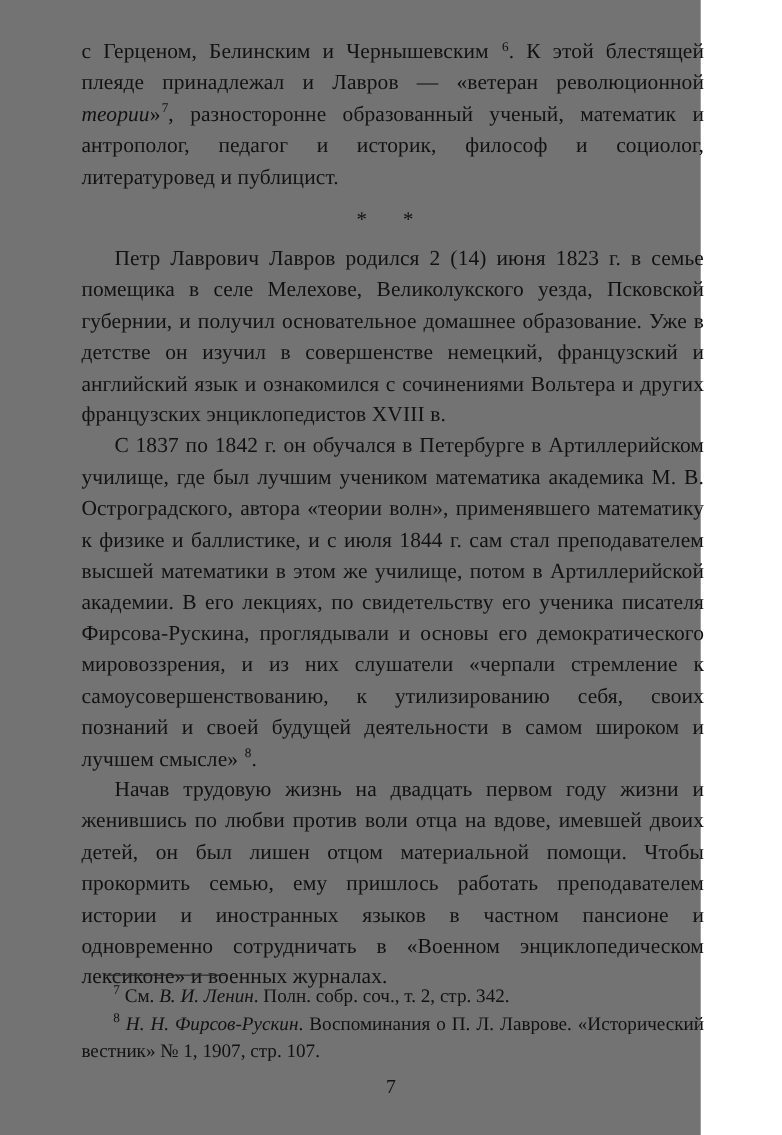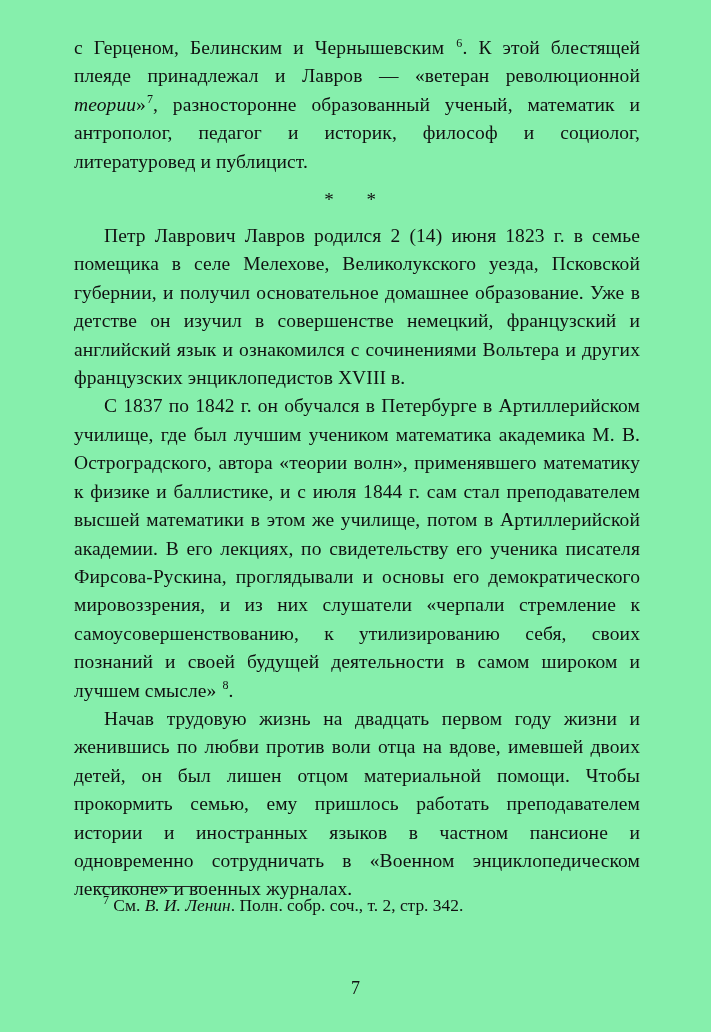--- a/index.html
+++ b/index.html
@@ -11,23 +11,23 @@
     width: 711px;
     height: 1032px;
     font-family: "Liberation Serif", "DejaVu Serif", serif;
     color: #111111;
     position: relative;
     overflow: hidden;
   }
   .page {
     position: absolute;
     left: 0; top: 0;
-    width: 711px;
+    width: 637px;
     height: 1032px;
-    background: #86efac;
+    background: #737373;
   }
   .content {
     position: absolute;
     left: 74px;
     top: 34px;
     width: 566px;
   }
   p.body-par {
     margin: 0;
     font-size: 19.5px;
@@ -110,18 +110,19 @@
 
   </div>
 
   <div class="footnote-rule"></div>
 
   <div class="footnotes">
 
 
     <p class="fn-par indent"><sup class="fn">7</sup> <span>См. </span><span class="it">В. И. Ленин</span><span>. Полн. собр. соч., т. 2, стр. 342.</span></p>
 
+    <p class="fn-par indent"><sup class="fn">8</sup> <span class="it">Н. Н. Фирсов-Рускин</span><span>. Воспоминания о П. Л. Лаврове. «Исторический вестник» № 1, 1907, стр. 107.</span></p>
 
   </div>
 
   <div class="page-number">7</div>
 
 </div>
 
 </body></html>

